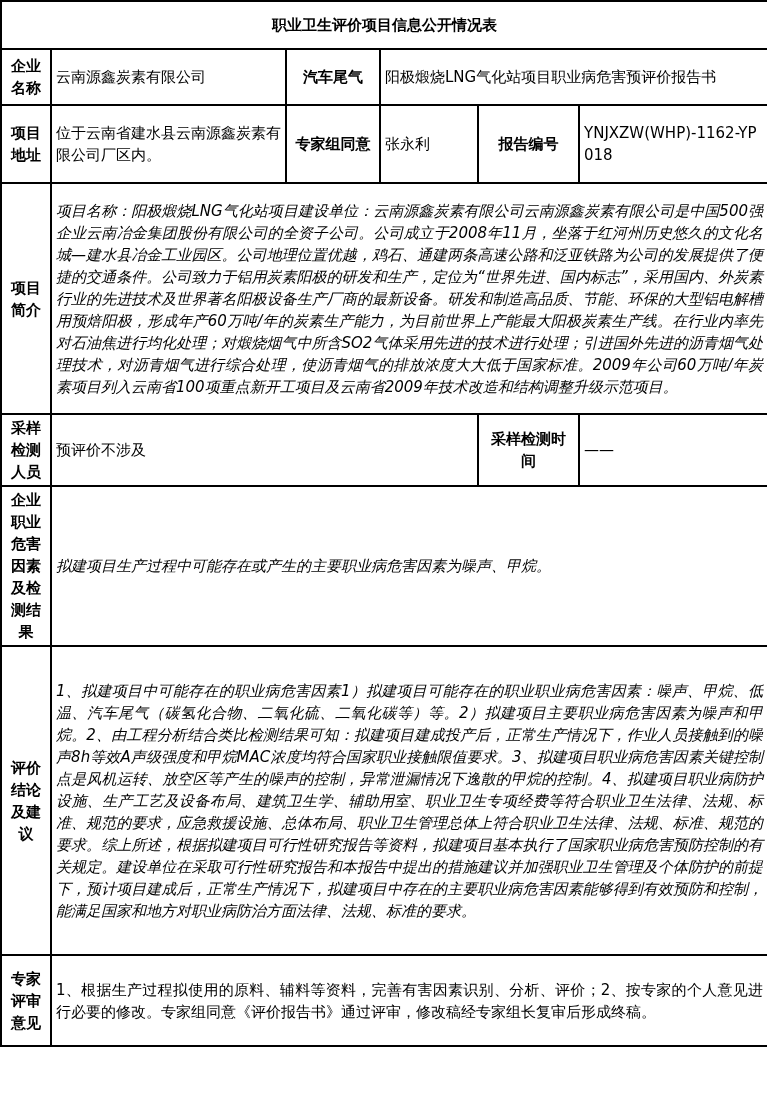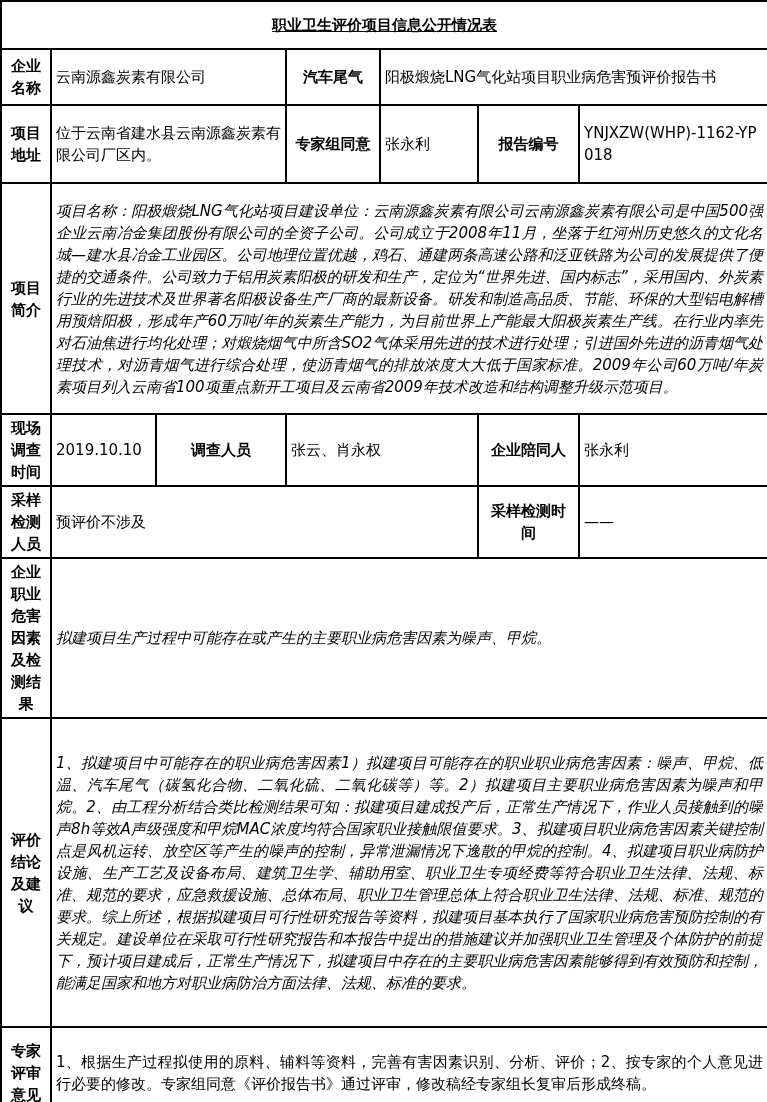--- a/index.html
+++ b/index.html
@@ -51,21 +51,21 @@
   td.para {
     text-align: justify;
     padding: 4px 6px;
     font-style: italic;
   }
   td.para-top {
     text-align: justify;
     padding: 4px 6px;
     vertical-align: top;
   }
-  tr.r-title  { height: 48px; text-decoration: underline; }
+  tr.r-title  { height: 48px; }
   tr.r1  { height: 56px; }
   tr.r2  { height: 78px; }
   tr.r3  { height: 231px; }
   tr.r4  { height: 54px; }
   tr.r5  { height: 59px; }
   tr.r6  { height: 132px; }
   tr.r7  { height: 309px; }
   tr.r8  { height: 91px; }
 </style>
 </head>
@@ -104,30 +104,20 @@
     <td class="label">报告编号</td>
     <td class="left">YNJXZW(WHP)-1162-YP018</td>
   </tr>
 
   <tr class="r3">
     <td class="label">项目
 简介</td>
     <td colspan="6" class="para">项目名称：阳极煅烧LNG气化站项目建设单位：云南源鑫炭素有限公司云南源鑫炭素有限公司是中国500强企业云南冶金集团股份有限公司的全资子公司。公司成立于2008年11月，坐落于红河州历史悠久的文化名城—建水县冶金工业园区。公司地理位置优越，鸡石、通建两条高速公路和泛亚铁路为公司的发展提供了便捷的交通条件。公司致力于铝用炭素阳极的研发和生产，定位为“世界先进、国内标志”，采用国内、外炭素行业的先进技术及世界著名阳极设备生产厂商的最新设备。研发和制造高品质、节能、环保的大型铝电解槽用预焙阳极，形成年产60万吨/年的炭素生产能力，为目前世界上产能最大阳极炭素生产线。在行业内率先对石油焦进行均化处理；对煅烧烟气中所含SO2气体采用先进的技术进行处理；引进国外先进的沥青烟气处理技术，对沥青烟气进行综合处理，使沥青烟气的排放浓度大大低于国家标准。2009年公司60万吨/年炭素项目列入云南省100项重点新开工项目及云南省2009年技术改造和结构调整升级示范项目。</td>
   </tr>
 
-  <tr class="r4">
-    <td class="label">现场
-调查
-时间</td>
-    <td class="center">2019.10.10</td>
-    <td class="label">调查人员</td>
-    <td colspan="2" class="center">张云、肖永权</td>
-    <td class="label">企业陪同人</td>
-    <td class="center">张永利</td>
-  </tr>
 
   <tr class="r5">
     <td class="label">采样
 检测
 人员</td>
     <td colspan="4" class="center">预评价不涉及</td>
     <td class="label">采样检测时
 间</td>
     <td class="left">——</td>
   </tr>

